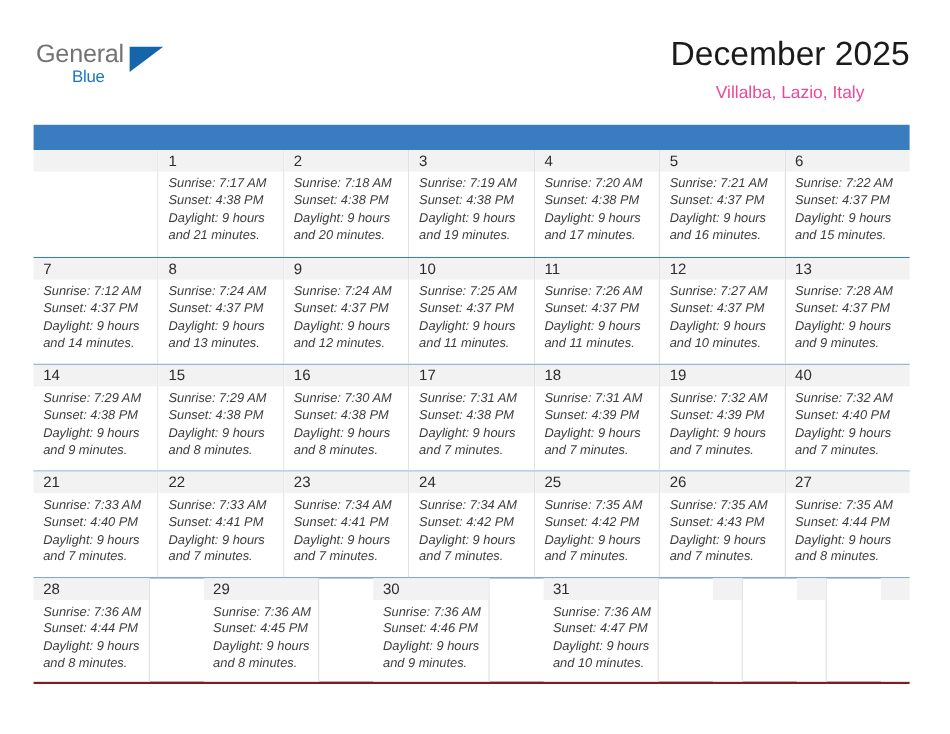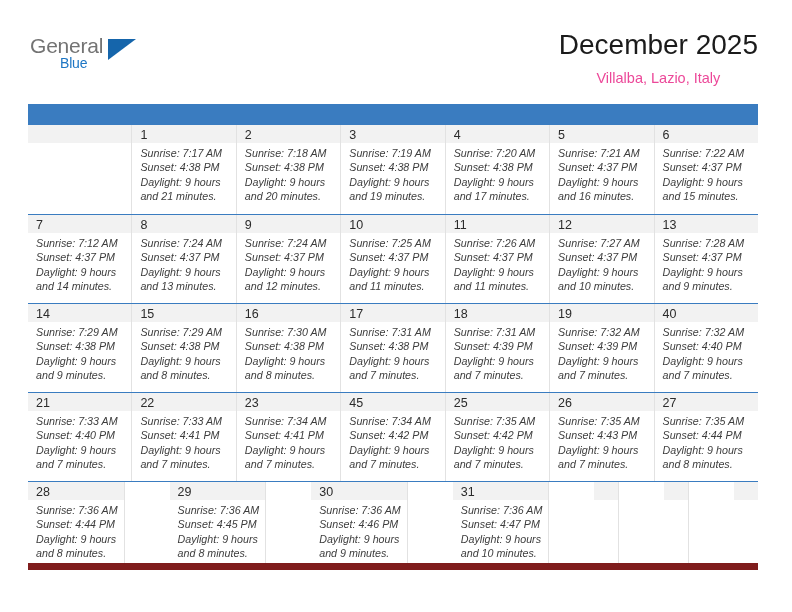--- a/index.html
+++ b/index.html
@@ -144,21 +144,21 @@
     padding: 3px 6px 0 8px;
     font-size: 10.7px;
     line-height: 14.3px;
     color: #3d3d3d;
     font-style: italic;
   }
   .day-info div {
     white-space: nowrap;
   }
   .week-bottom-rule {
-    border-bottom: 7px solid #7f1d1d;
+    border-bottom: 2px solid #7f1d1d;
     gap: 45px;
   }
 </style>
 </head>
 <body>
 
 <div class="page">
 
   <div class="header">
 
@@ -397,21 +397,21 @@
           <div class="day">
             <div class="day-num-band"><span class="day-num">23</span></div>
             <div class="day-info">
               <div>Sunrise: 7:34 AM</div>
               <div>Sunset: 4:41 PM</div>
               <div>Daylight: 9 hours</div>
               <div>and 7 minutes.</div>
             </div>
           </div>
           <div class="day">
-            <div class="day-num-band"><span class="day-num">45</span></div>
+            <div class="day-num-band"><span class="day-num">24</span></div>
             <div class="day-info">
               <div>Sunrise: 7:34 AM</div>
               <div>Sunset: 4:42 PM</div>
               <div>Daylight: 9 hours</div>
               <div>and 7 minutes.</div>
             </div>
           </div>
           <div class="day">
             <div class="day-num-band"><span class="day-num">25</span></div>
             <div class="day-info">

